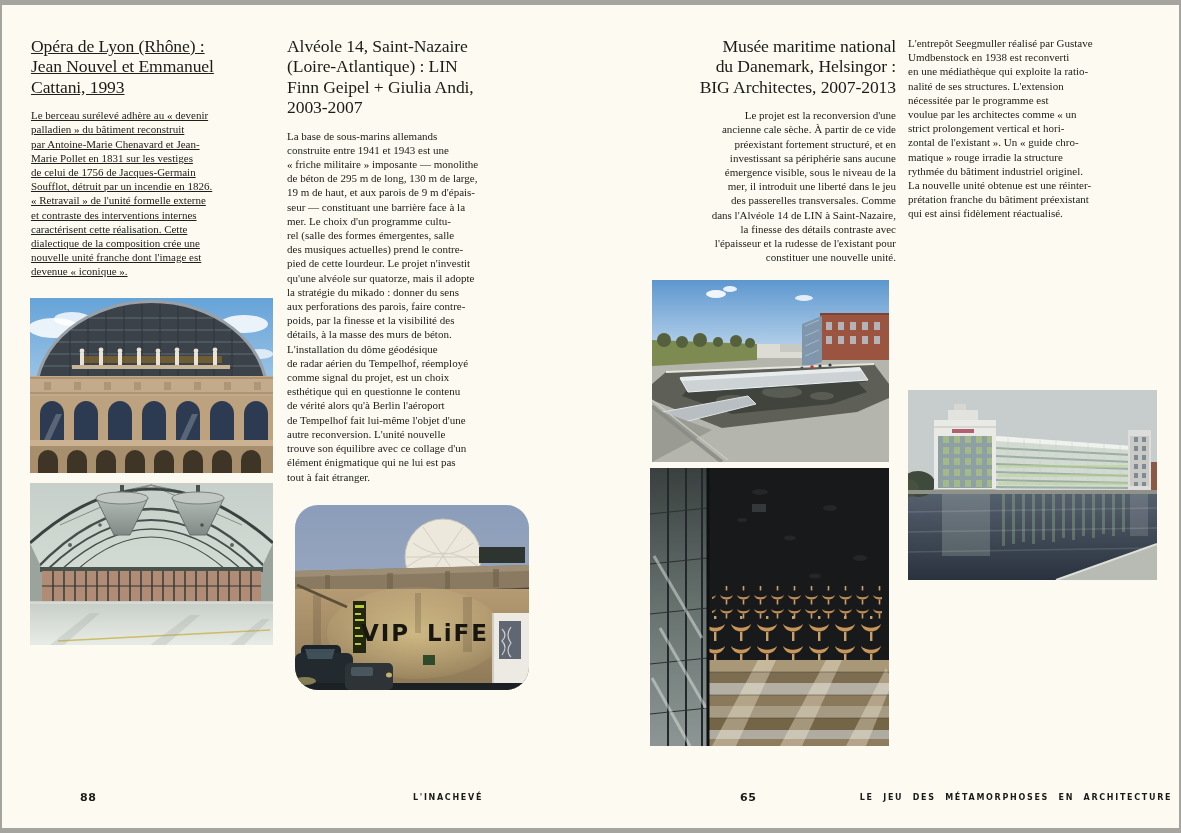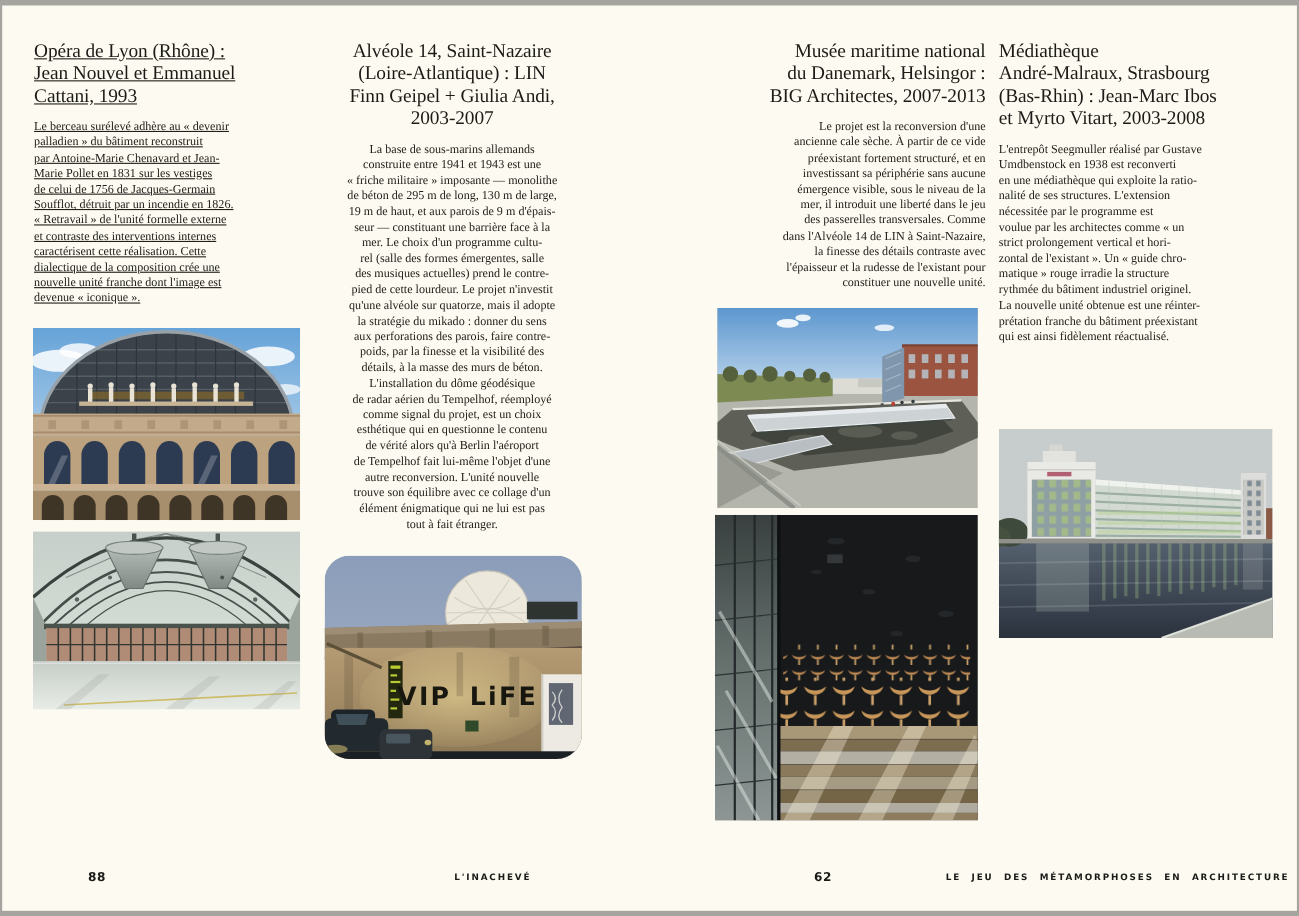--- a/index.html
+++ b/index.html
@@ -12,21 +12,21 @@
   .paper{position:absolute;left:2px;right:2px;top:5px;bottom:5px;background:#fdfbf1;}
   .article{position:absolute;}
   .article h2{
     margin:0 0 11px 0;font-weight:normal;font-size:17.6px;line-height:20.4px;
     letter-spacing:-0.1px;white-space:pre-line;color:#1c1b17;
   }
   .article p{
     margin:0;font-size:11px;line-height:14.2px;white-space:pre-line;color:#22211d;
   }
   .a1{left:31px;top:36px;width:246px;text-decoration:underline;}
-  .a2{left:287px;top:36px;width:248px;text-align:center;}
+  .a2{left:287px;top:36px;width:248px;}
   .a3{left:650px;top:36px;width:246px;text-align:right;}
   .a4{left:908px;top:36px;width:254px;}
   .photo{position:absolute;overflow:hidden;}
   .photo svg{display:block;width:100%;height:100%;}
   .p1{left:30px;top:298px;width:243px;height:175px;}
   .p2{left:30px;top:483px;width:243px;height:162px;}
   .p3{left:295px;top:505px;width:234px;height:185px;border-radius:23px;}
   .p4{left:652px;top:280px;width:237px;height:182px;}
   .p5{left:650px;top:468px;width:239px;height:278px;}
   .p6{left:908px;top:390px;width:249px;height:190px;}
@@ -108,24 +108,20 @@
 émergence visible, sous le niveau de la
 mer, il introduit une liberté dans le jeu
 des passerelles transversales. Comme
 dans l'Alvéole 14 de LIN à Saint-Nazaire,
 la finesse des détails contraste avec
 l'épaisseur et la rudesse de l'existant pour
 constituer une nouvelle unité.</p>
   </div>
 
   <div class="article a4">
-    <h2>Médiathèque
-André-Malraux, Strasbourg
-(Bas-Rhin) : Jean-Marc Ibos
-et Myrto Vitart, 2003-2008</h2>
     <p>L'entrepôt Seegmuller réalisé par Gustave
 Umdbenstock en 1938 est reconverti
 en une médiathèque qui exploite la ratio-
 nalité de ses structures. L'extension
 nécessitée par le programme est
 voulue par les architectes comme « un
 strict prolongement vertical et hori-
 zontal de l'existant ». Un « guide chro-
 matique » rouge irradie la structure
 rythmée du bâtiment industriel originel.
@@ -615,15 +611,15 @@
           <line x1="0" y1="162" x2="249" y2="158"></line>
         </g>
       </g>
       <polygon points="148,190 249,154 249,190" fill="#b7bbb3"></polygon>
       <line x1="148" y1="190" x2="249" y2="154" stroke="#dde0d8" stroke-width="2"></line>
     </svg>
   </div>
 
   <div class="folio num fn88">88</div>
   <div class="folio running ft-left">L'INACHEVÉ</div>
-  <div class="folio num fn89">62</div>
+  <div class="folio num fn89">65</div>
   <div class="folio running ft-right">LE JEU DES MÉTAMORPHOSES EN ARCHITECTURE</div>
 </div>
 
 </body></html>

